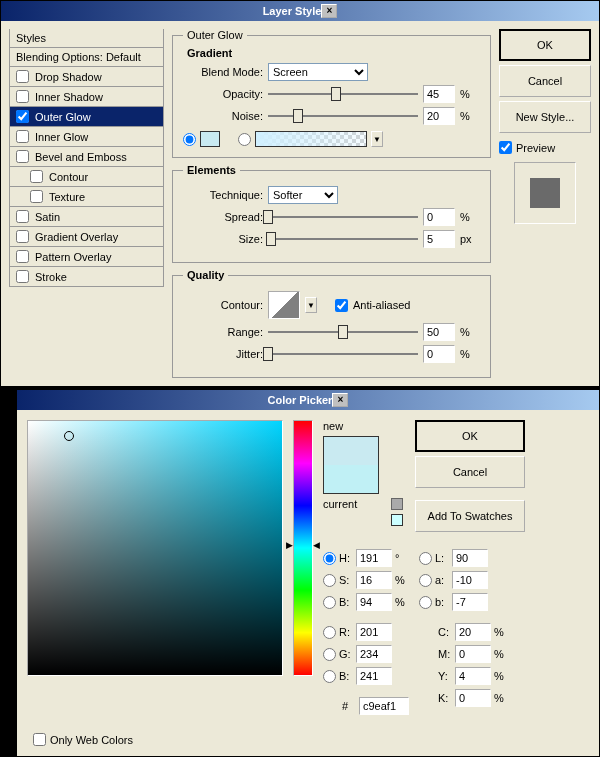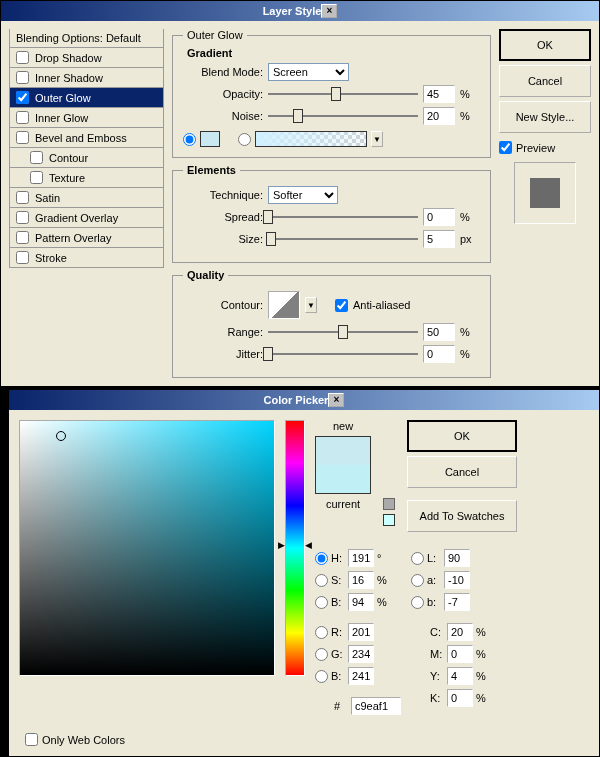--- a/index.html
+++ b/index.html
@@ -37,46 +37,49 @@
 .preview-box .inner { width: 30px; height: 30px; background: #6a6a6a; }
 
 
 .cp-body { padding: 10px; display: flex; gap: 10px; }
 .cp-main { width: 256px; height: 256px; position: relative; background: linear-gradient(to top, #000, transparent), linear-gradient(to right, #fff, #00d4ff); border: 1px inset #fff; }
 .cp-main .marker { position: absolute; width: 10px; height: 10px; border: 1px solid #000; border-radius: 50%; transform: translate(-50%,-50%); }
 .hue-bar { width: 20px; height: 256px; background: linear-gradient(to bottom, #f00, #f0f, #00f, #0ff, #0f0, #ff0, #f00); border: 1px inset #fff; position: relative; }
 .hue-bar .arrow-l, .hue-bar .arrow-r { position: absolute; top: 47%; font-size: 9px; }
 .hue-bar .arrow-l { left: -8px; }
 .hue-bar .arrow-r { right: -8px; }
-.cp-mid { display: flex; flex-direction: column; align-items: center; gap: 4px; }
+.cp-mid { display: flex; flex-direction: column; align-items: flex-start; gap: 4px; }
 .newcur-box { width: 56px; height: 58px; border: 1px solid #333; display: flex; flex-direction: column; }
 .newcur-box div { flex: 1; }
 .cp-fields { display: flex; flex-direction: column; gap: 2px; }
 .cp-fields .row { display: flex; align-items: center; gap: 3px; height: 20px; }
-.cp-fields input[type=text] { width: 26px; height: 18px; border: 1px inset #fff; background: #fff; padding: 1px 3px; }
+.cp-fields input[type=text] { width: 36px; height: 18px; border: 1px inset #fff; background: #fff; padding: 1px 3px; }
 .cp-fields .lbl { width: 14px; }
 .cp-fields .suf { width: 12px; }
 .cp-cols { display: flex; gap: 10px; margin-top: 10px; }
 .cp-right { display: flex; flex-direction: column; gap: 4px; width: 110px; }
 .only-web { position: absolute; bottom: 10px; left: 16px; display: flex; align-items: center; gap: 4px; }
 .cube-icon { width: 12px; height: 12px; background: #aaa; border: 1px solid #666; }
 .tiny-sw { width: 12px; height: 12px; border: 1px solid #333; }
 .footer { color: #9cf; font-size: 11px; padding: 4px; text-shadow: 1px 1px 0 #036; }
 </style>
 </head>
 <body>
 
 <div class="dialog" style="margin:0 0 2px 0">
   <div class="titlebar">
     <span>Layer Style</span>
     <span class="close-btn">×</span>
   </div>
   <div class="ls-body">
 
     <div class="styles-list">
+      <div class="header row">
+          <span>Styles</span>
+        </div>
       <div class="row">
           <span>Blending Options: Default</span>
         </div>
       <div id="styles-rows">
           <div class="row">
             <input type="checkbox" style="">
             <span>Drop Shadow</span>
           </div>
           <div class="row">
             <input type="checkbox" style="">
@@ -121,21 +124,21 @@
         </div>
     </div>
 
     <div class="center-panel">
       <fieldset>
         <legend>Outer Glow</legend>
         <fieldset style="border:none;padding:0">
           <legend style="font-weight:bold">Gradient</legend>
           <div class="field-row">
             <span class="label">Blend Mode:</span>
-            <select style="width:81px"><option>Screen</option></select>
+            <select style="width:100px"><option>Screen</option></select>
           </div>
           <div class="field-row">
             <span class="label">Opacity:</span>
             <div class="slider">
                 <div class="thumb" style="left:45%"></div>
               </div>
             <input class="num-input" value="45" style="">
             <span class="unit">%</span>
           </div>
           <div class="field-row">
@@ -218,21 +221,21 @@
         <input type="checkbox" checked="" style="">
         <span>Preview</span>
       </div>
       <div class="preview-box">
           <div class="inner"></div>
         </div>
     </div>
   </div>
 </div>
 
-<div class="dialog" style="margin-left:8px;position:relative;padding-bottom:30px">
+<div class="dialog" style="margin-left:16px;position:relative;padding-bottom:30px">
   <div class="titlebar">
     <span>Color Picker</span>
     <span class="close-btn">×</span>
   </div>
   <div class="cp-body">
     <div class="cp-main">
       <div class="marker" style="left:16%;top:6%"></div>
     </div>
     <div class="hue-bar">
       <span class="arrow-l">▶</span>

